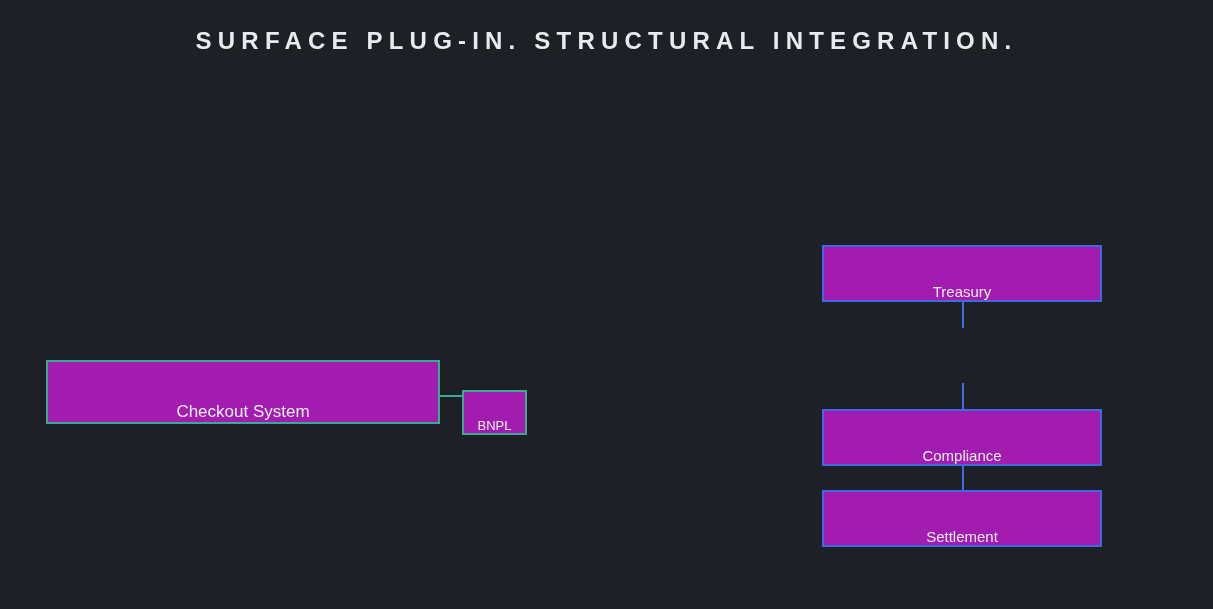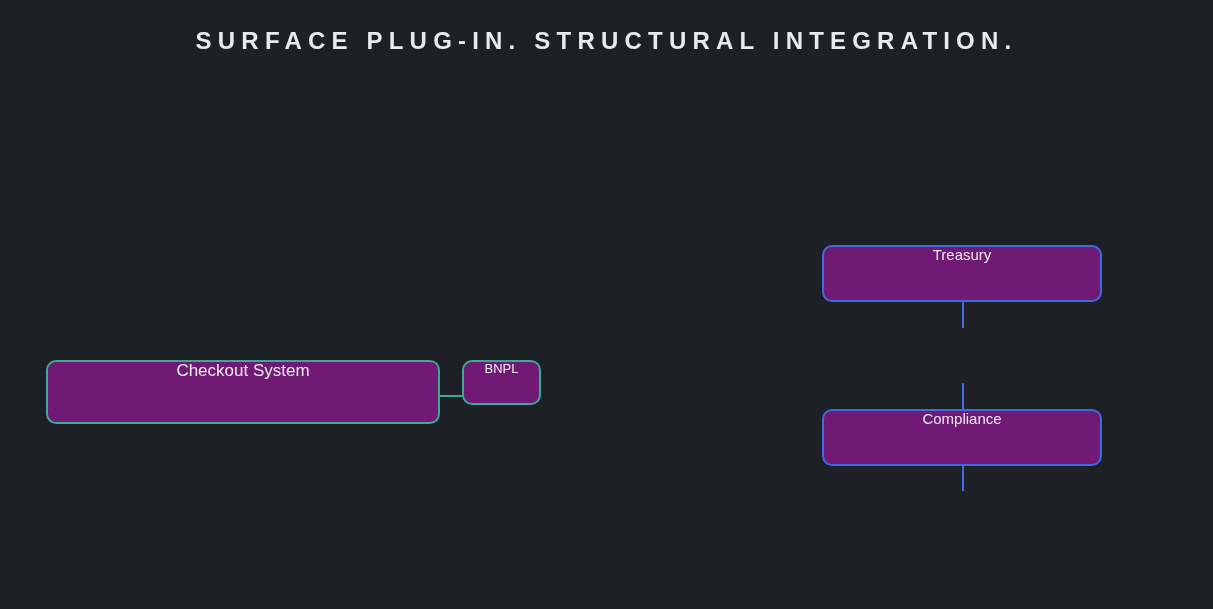--- a/index.html
+++ b/index.html
@@ -35,27 +35,26 @@
     line-height: 38px;
     white-space: nowrap;
     user-select: none;
   }
 
   
   .node {
     position: absolute;
     box-sizing: border-box;
     display: flex;
-    align-items: flex-start;
+    align-items: flex-end;
     justify-content: center;
-    background: #701a75;
+    background: #a21caf;
     border-style: solid;
     border-width: 2px;
     text-align: center;
-    border-radius: 10px;
   }
   .node .node-label {
     display: block;
     color: #e9eaef;
     line-height: 1.1;
     white-space: nowrap;
   }
 
   
   .teal {
@@ -66,22 +65,22 @@
     top: 360px;
     width: 394px;
     height: 64px;
   }
   #node-checkout .node-label {
     font-size: 17px;
     color: #eceef3;
   }
   #node-bnpl {
     left: 462px;
-    top: 360px;
-    width: 79px;
+    top: 390px;
+    width: 65px;
     height: 45px;
   }
   #node-bnpl .node-label {
     font-size: 13px;
     color: #eceef3;
   }
 
   
   .blue {
     border-color: #4169e1;
@@ -157,14 +156,17 @@
 
 
   <div class="connector connector-v blue-line stack-link" id="link-custody-compliance"></div>
 
   <div class="node blue stack-node" id="node-compliance">
     <span class="node-label">Compliance</span>
   </div>
 
   <div class="connector connector-v blue-line stack-link" id="link-compliance-settlement"></div>
 
+  <div class="node blue stack-node" id="node-settlement">
+    <span class="node-label">Settlement</span>
+  </div>
 
 </div>
 
 </body></html>

